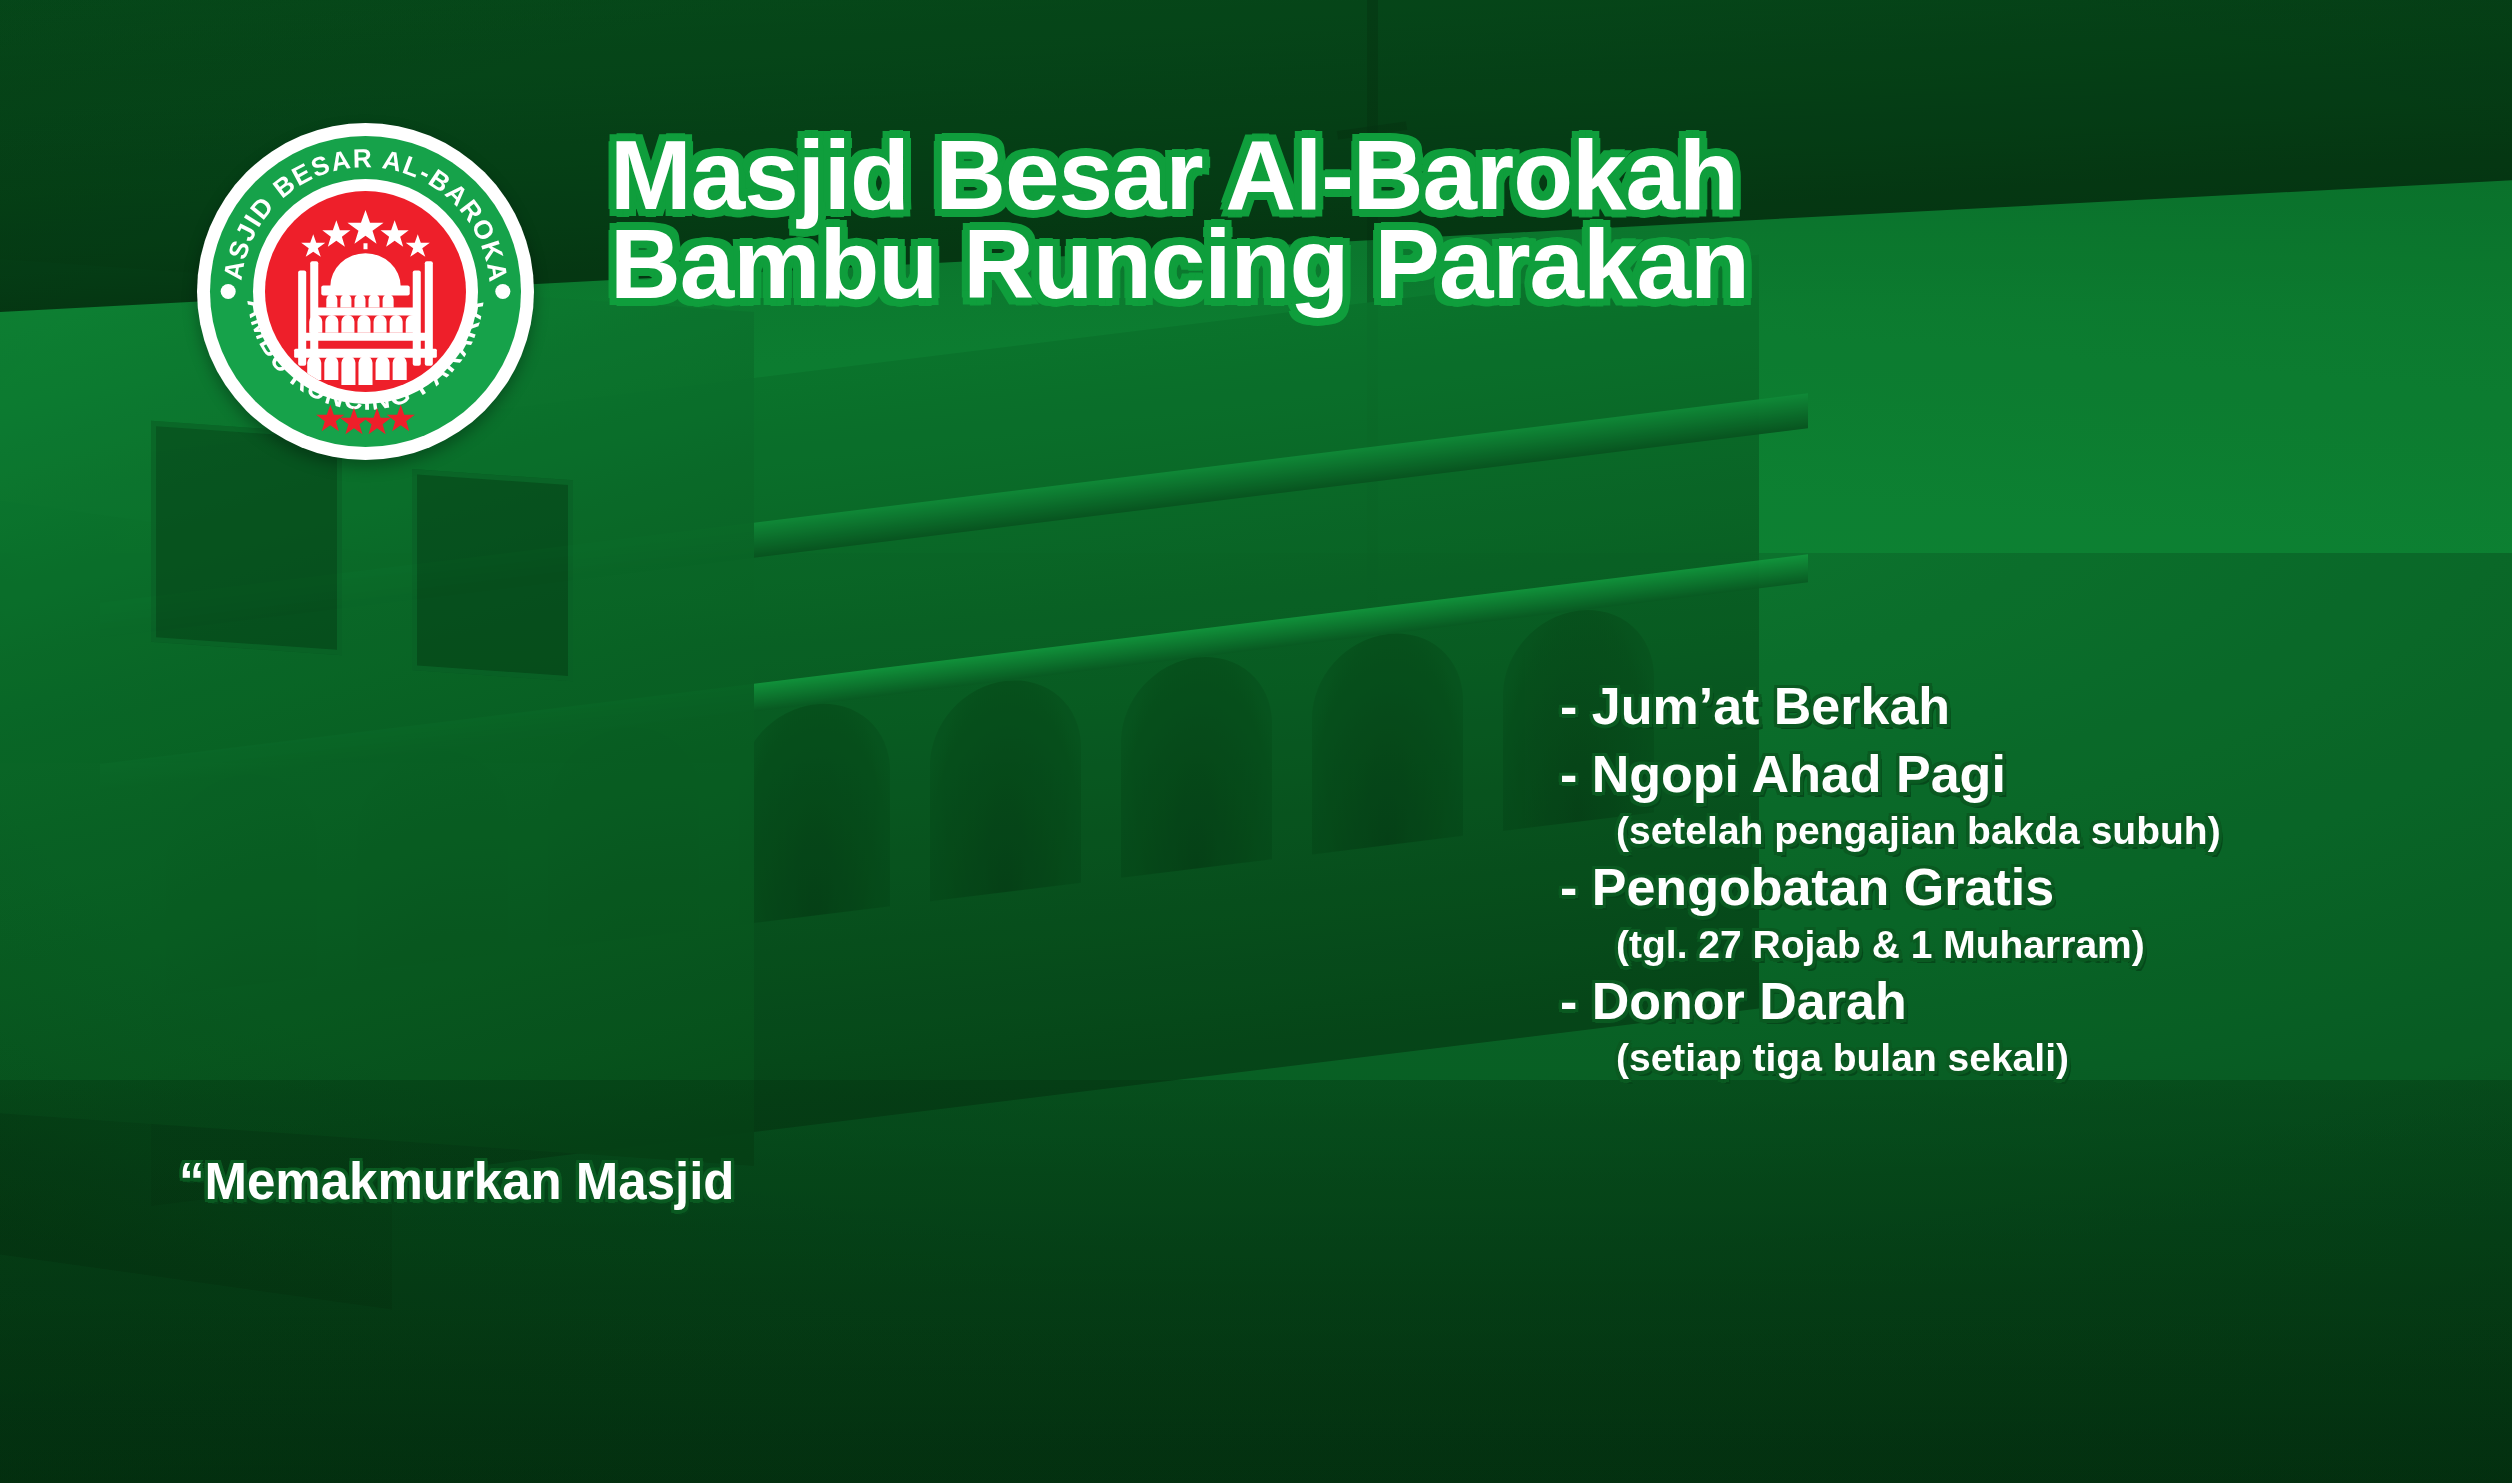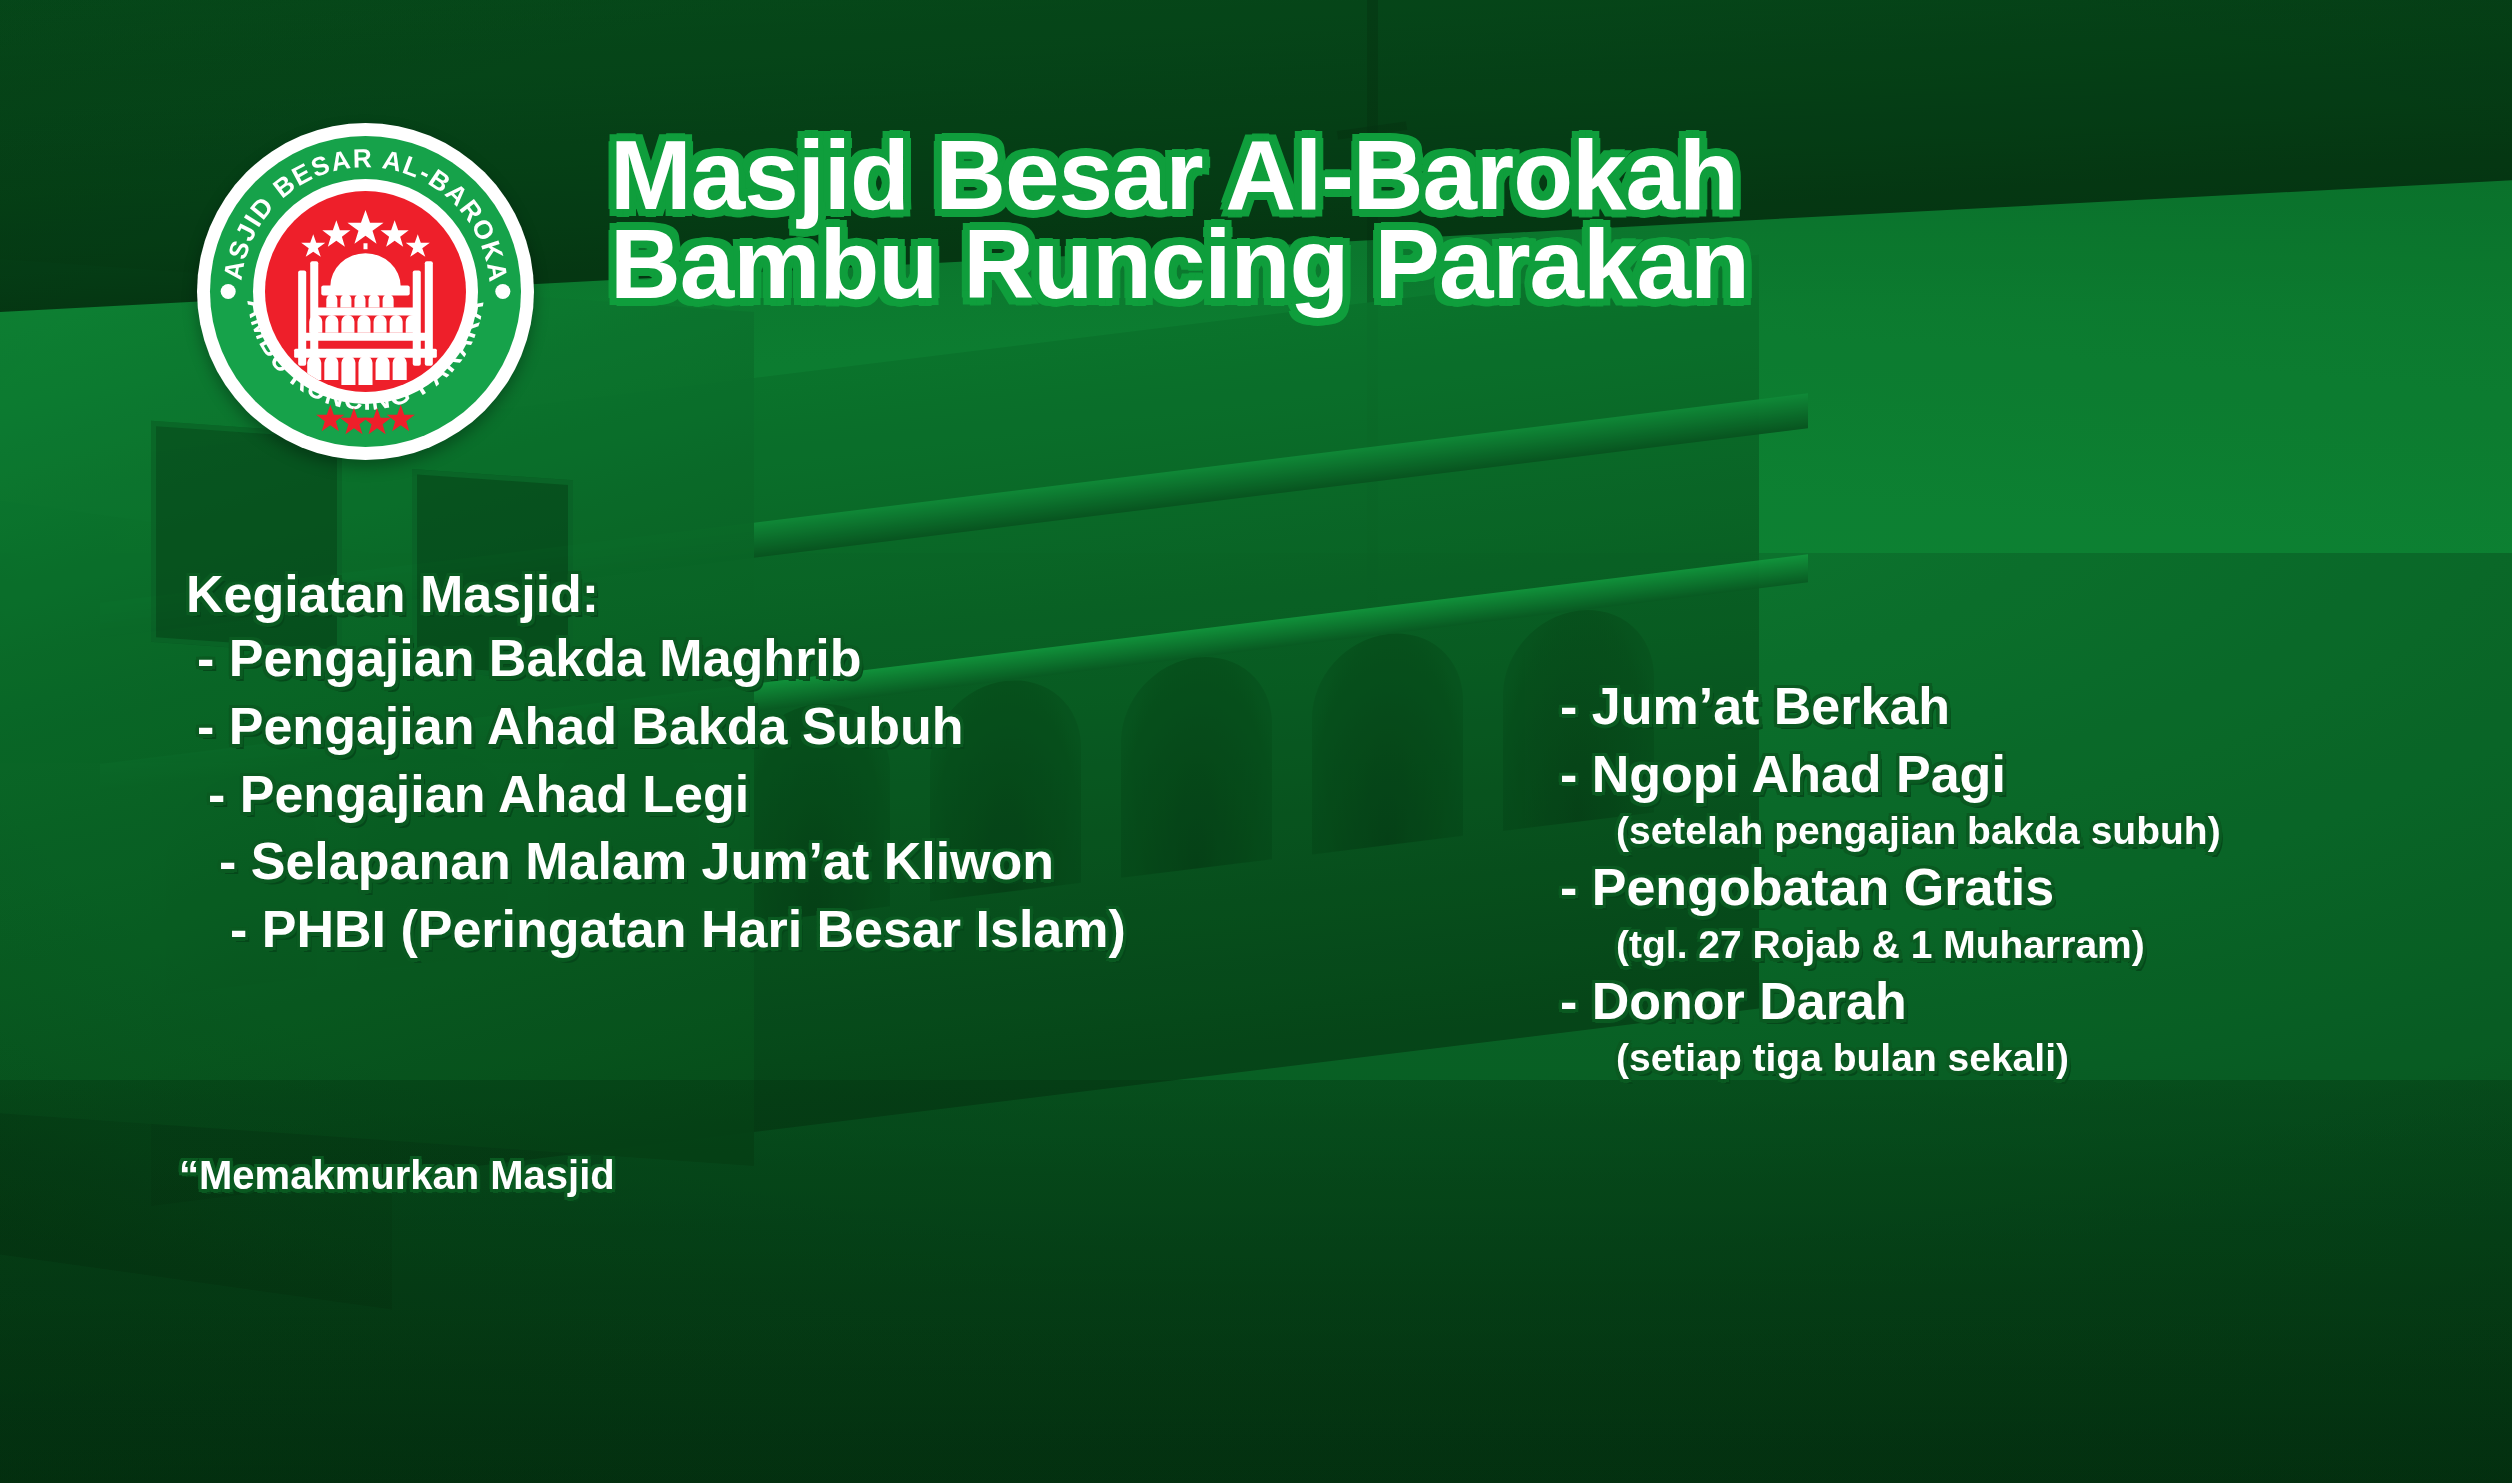--- a/index.html
+++ b/index.html
@@ -167,21 +167,21 @@
     text-shadow:
       -3px -3px 0 #0a5a21, 3px -3px 0 #0a5a21,
       -3px 3px 0 #0a5a21, 3px 3px 0 #0a5a21,
       0 -3.5px 0 #0a5a21, 0 3.5px 0 #0a5a21,
       -3.5px 0 0 #0a5a21, 3.5px 0 0 #0a5a21,
       4px 4.5px 0 rgba(6,70,25,.9);
   }
   .lvl-head { font-size: 52px; line-height:1.18; }
   .lvl-item { font-size: 52px; line-height:1.30; }
   .lvl-sub  { font-size: 39px;  line-height:1.18; }
-  .quote    { font-size: 40px; line-height:1.22; }
+  .quote    { font-size: 51px; line-height:1.22; }
 
   .ind0 { margin-left: 0px; }
   .ind1 { margin-left: 11px; }
   .ind2 { margin-left: 22px; }
   .ind3 { margin-left: 33px; }
   .ind4 { margin-left: 44px; }
   .sub-ind { margin-left: 56px; }
 
   .quote-block {
     position:absolute; left:171px; top:1151px; width:1306px;
@@ -302,28 +302,20 @@
         <polygon points="405,560 412,580 433,580 416,593 422,613 405,601 388,613 394,593 377,580 398,580"></polygon>
       </g>
     </svg>
   </div>
 
   <div class="title-block">
     <div class="title-line l1">Masjid Besar Al-Barokah</div>
     <div class="title-line l2">Bambu Runcing Parakan</div>
   </div>
 
-  <div class="col-left">
-    <div class="body-line lvl-head ind0">Kegiatan Masjid:</div>
-    <div class="body-line lvl-item ind1">- Pengajian Bakda Maghrib</div>
-    <div class="body-line lvl-item ind1">- Pengajian Ahad Bakda Subuh</div>
-    <div class="body-line lvl-item ind2">- Pengajian Ahad Legi</div>
-    <div class="body-line lvl-item ind3">- Selapanan Malam Jum’at Kliwon</div>
-    <div class="body-line lvl-item ind4">- PHBI (Peringatan Hari Besar Islam)</div>
-  </div>
 
   <div class="col-right">
     <div class="body-line lvl-item ind0">- Jum’at Berkah</div>
     <div class="body-line lvl-item ind0">- Ngopi Ahad Pagi</div>
     <div class="body-line lvl-sub sub-ind">(setelah pengajian bakda subuh)</div>
     <div class="body-line lvl-item ind0">- Pengobatan Gratis</div>
     <div class="body-line lvl-sub sub-ind">(tgl. 27 Rojab &amp; 1 Muharram)</div>
     <div class="body-line lvl-item ind0">- Donor Darah</div>
     <div class="body-line lvl-sub sub-ind">(setiap tiga bulan sekali)</div>
   </div>

